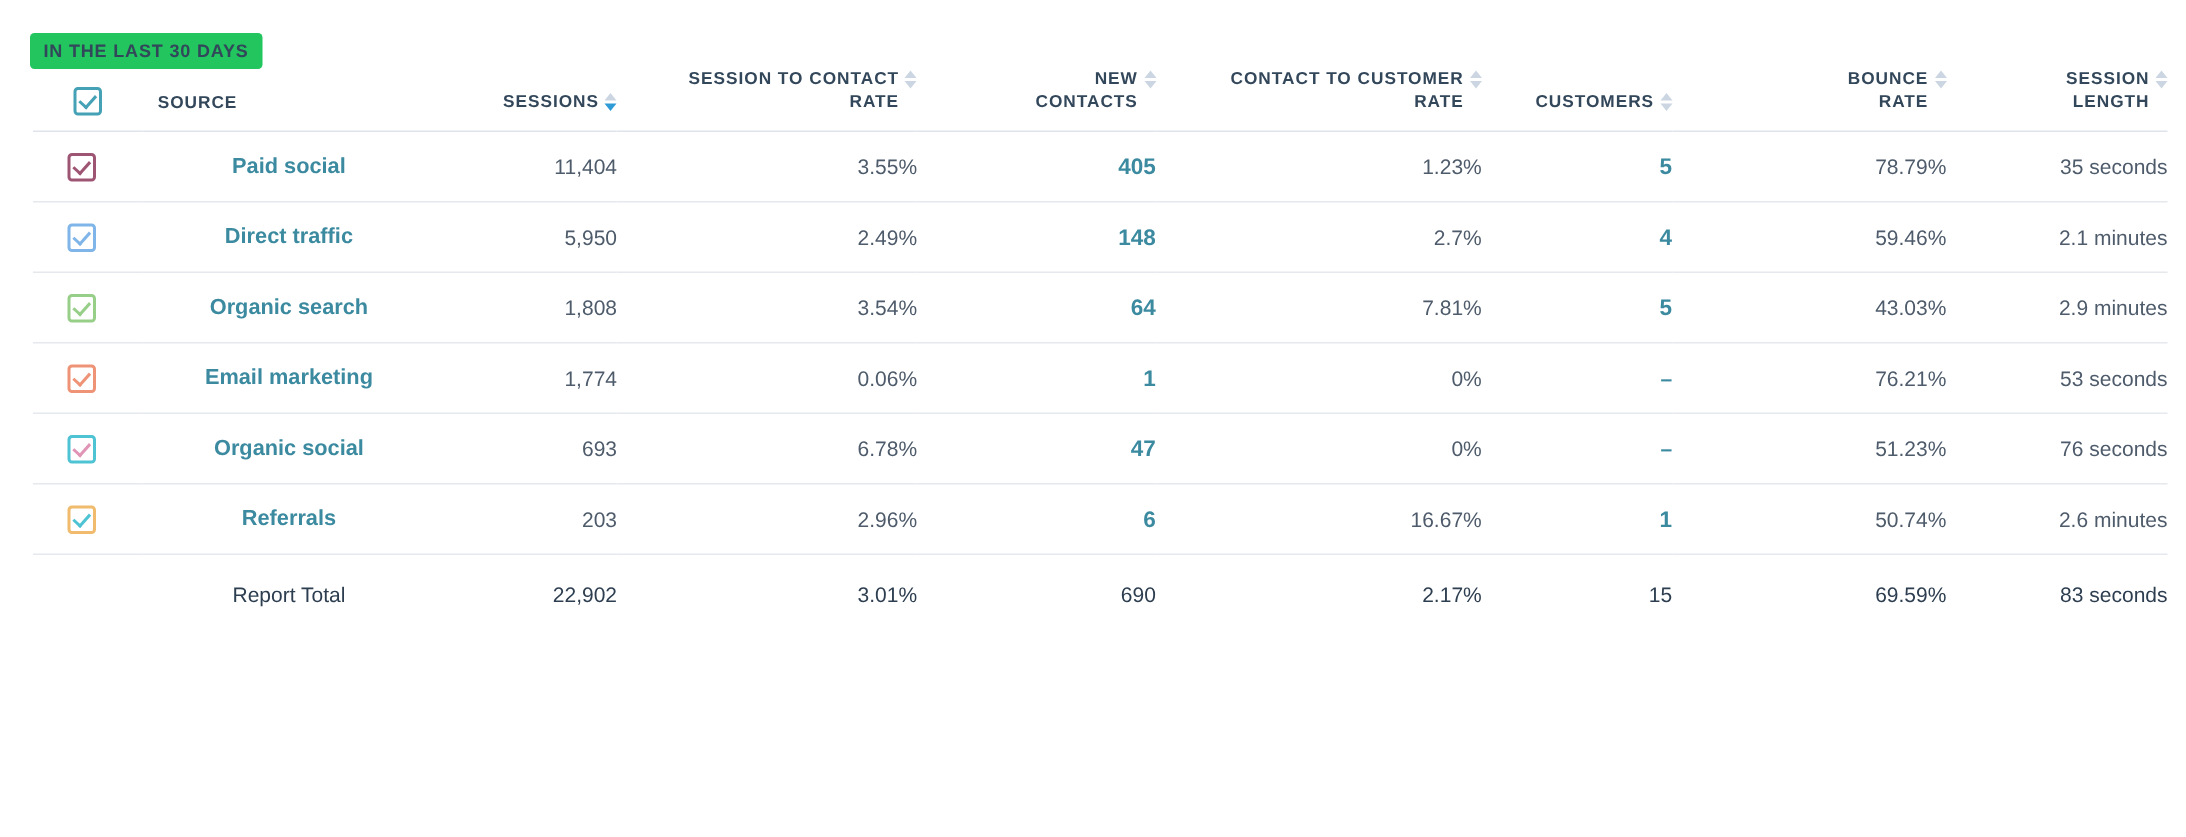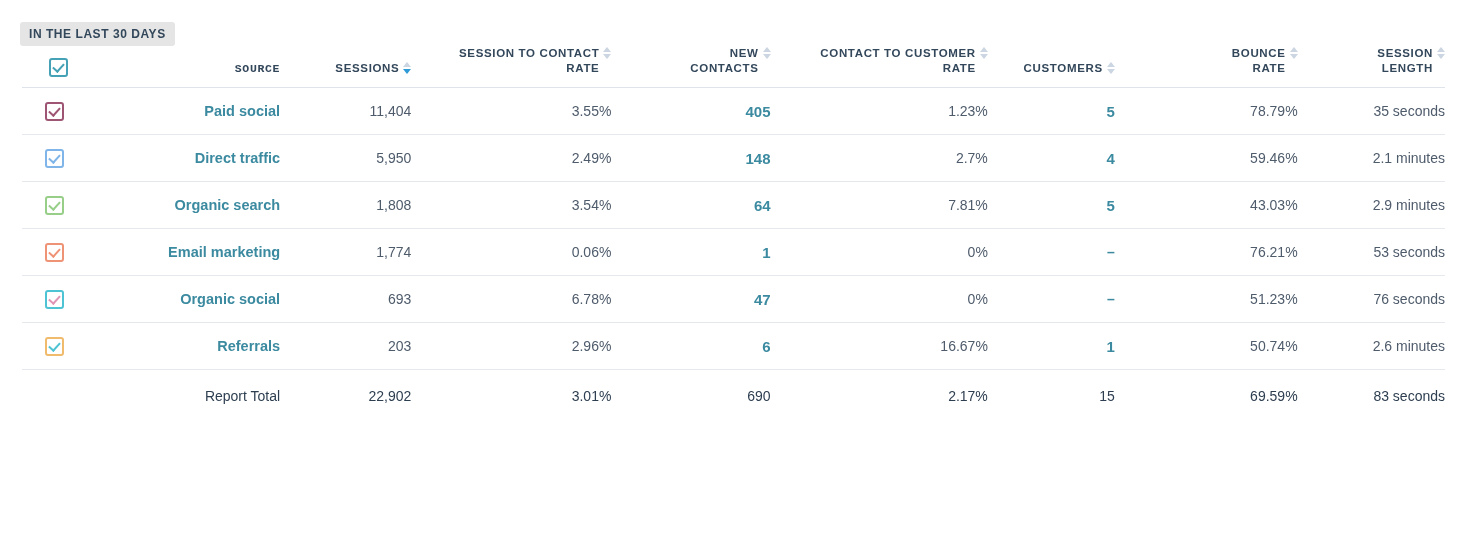--- a/index.html
+++ b/index.html
@@ -21,21 +21,21 @@
     height: 558px;
     background: #ffffff;
   }
 
   
   .badge-wrap {
     padding: 22px 0 0 20px;
   }
   .date-badge {
     display: inline-block;
-    background: #e5e5e5;
+    background: #22c55e;
     color: #33475b;
     font-size: 12px;
     font-weight: bold;
     letter-spacing: 0.55px;
     padding: 6px 9px 6px 9px;
     border-radius: 3px;
     line-height: 1;
   }
 
   
@@ -64,23 +64,22 @@
     vertical-align: bottom;
     border-bottom: 1px solid #dfe3eb;
     font-size: 11.5px;
     font-weight: bold;
     letter-spacing: 0.65px;
     color: #33475b;
     text-transform: uppercase;
   }
   thead th.h-check { padding-bottom: 10px; }
   thead th.h-left {
-    text-align: right;
+    text-align: left;
     padding-left: 10px;
-    font-family: Liberation Mono, monospace;
   }
   thead th.h-right {
     text-align: right;
   }
 
   .hdr-inner {
     display: inline-flex;
     align-items: flex-start;
     justify-content: flex-end;
     gap: 4px;
@@ -121,21 +120,21 @@
     color: #33475b;
     padding: 0;
   }
   tbody tr.row td { vertical-align: middle; }
 
   td.cell-check {
     text-align: left;
     padding-left: 23px;
   }
   td.cell-source {
-    text-align: right;
+    text-align: center;
     padding-left: 10px;
   }
   td.cell-num {
     text-align: right;
     color: #4e5b6b;
   }
 
   a.src-link {
     color: #3b8aa0;
     font-weight: bold;

